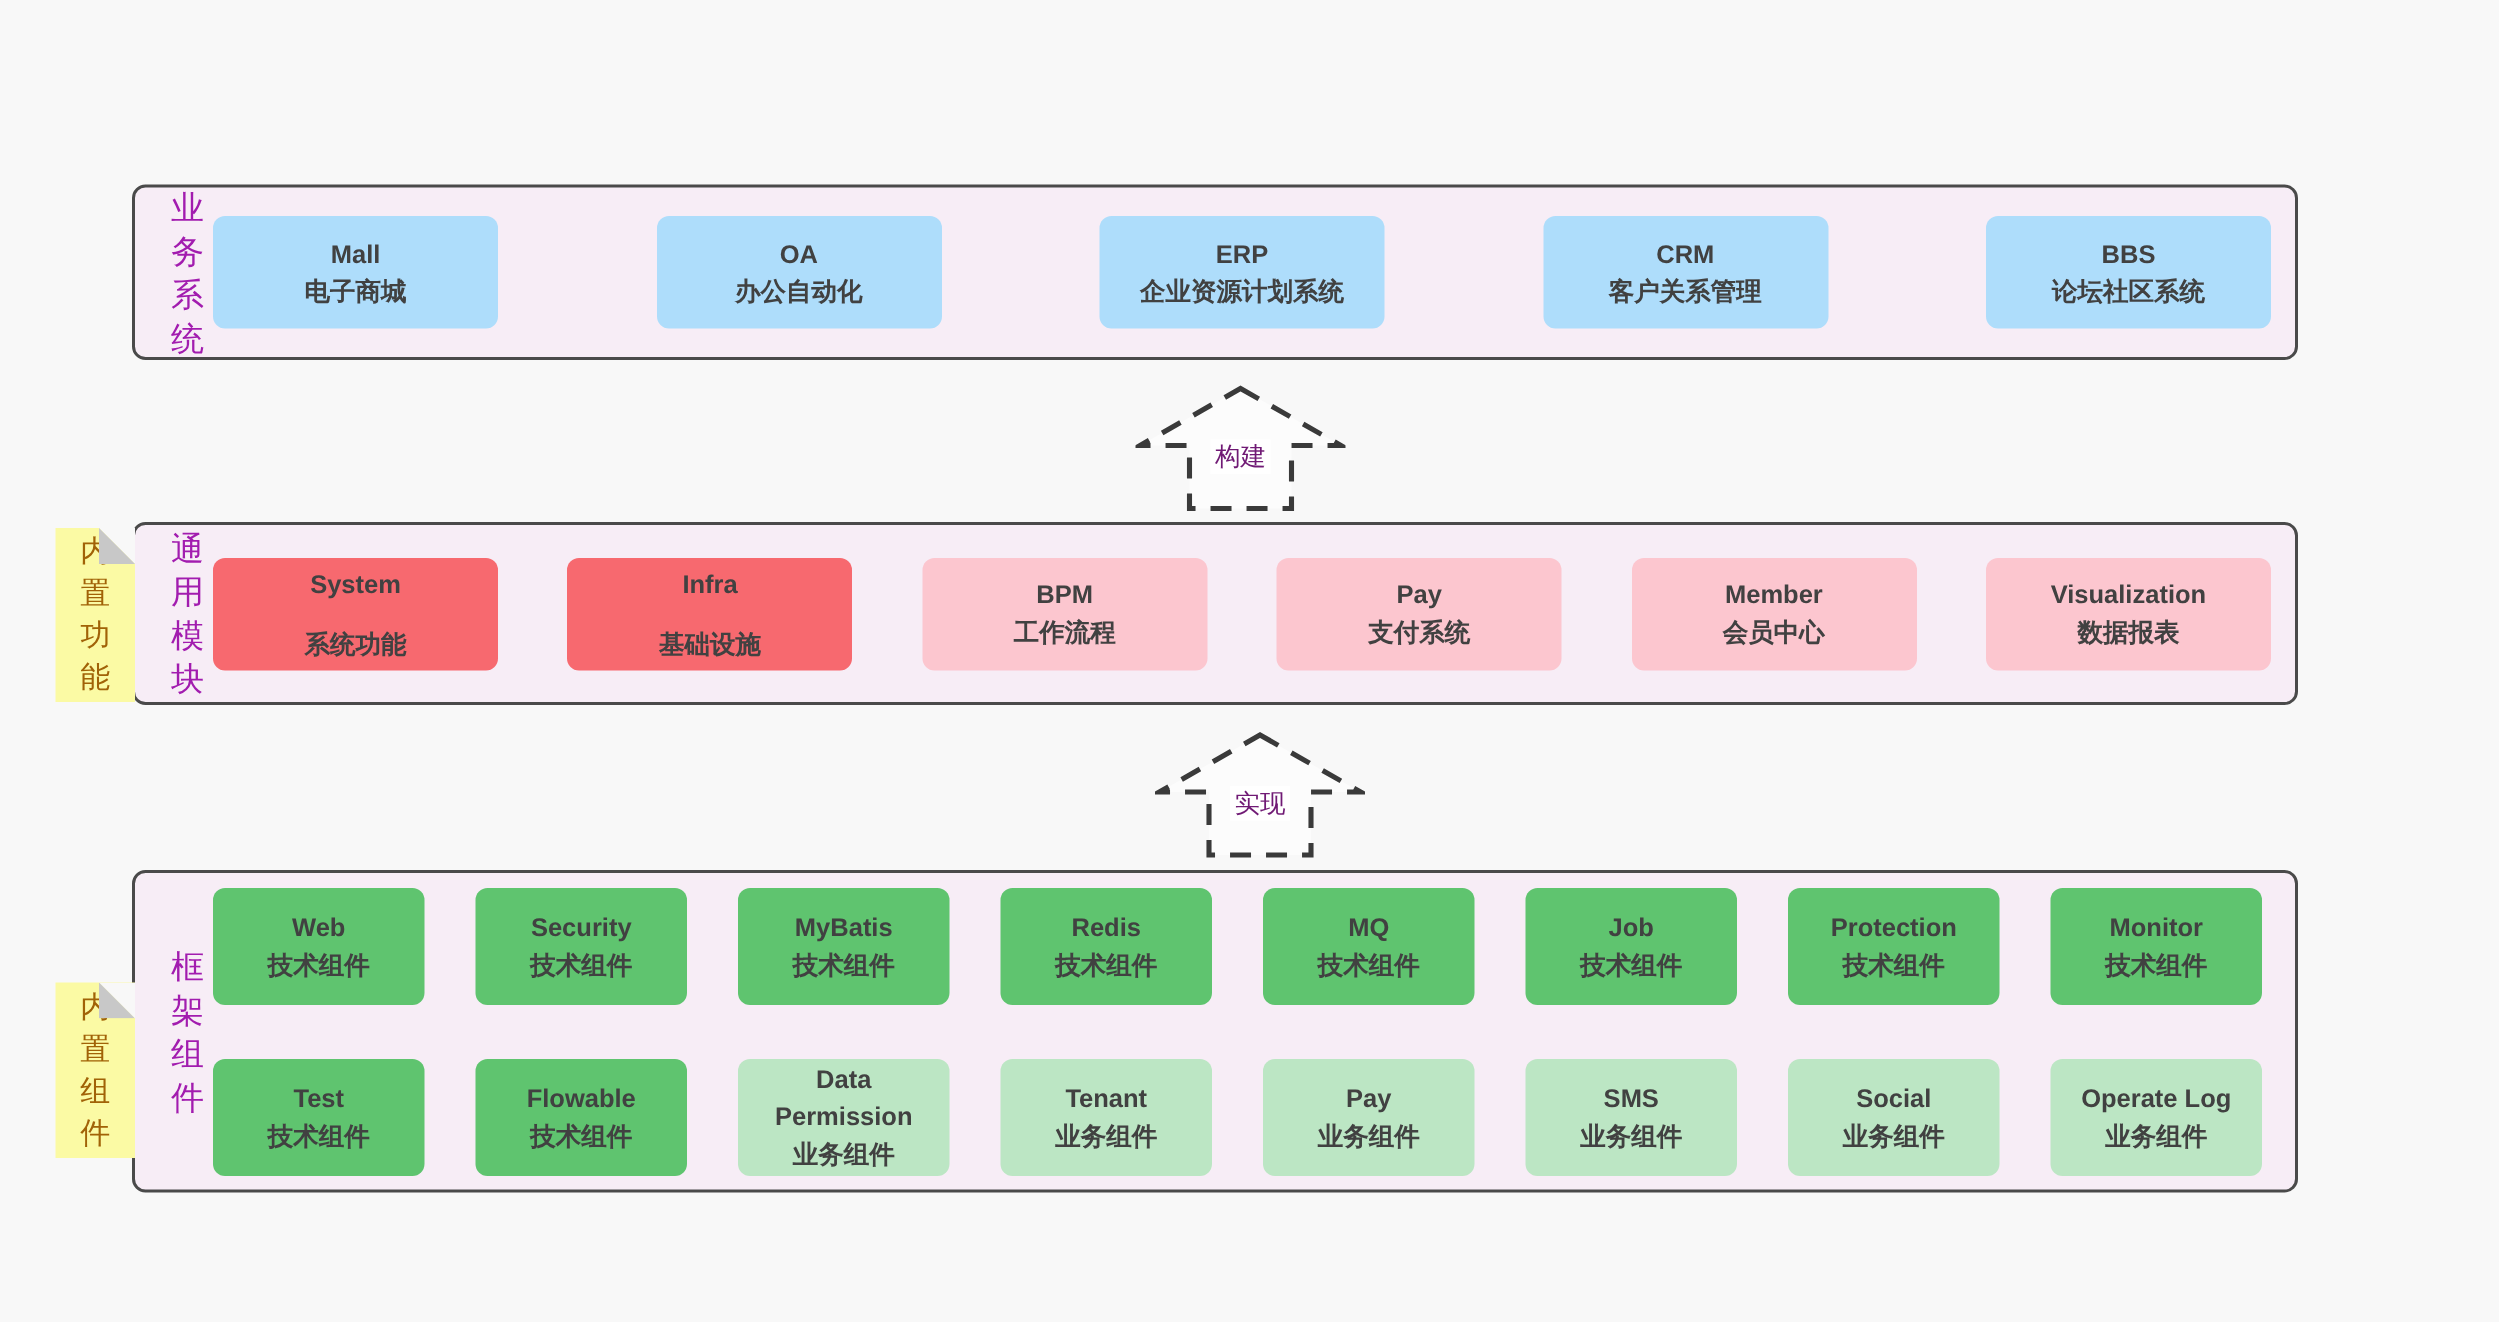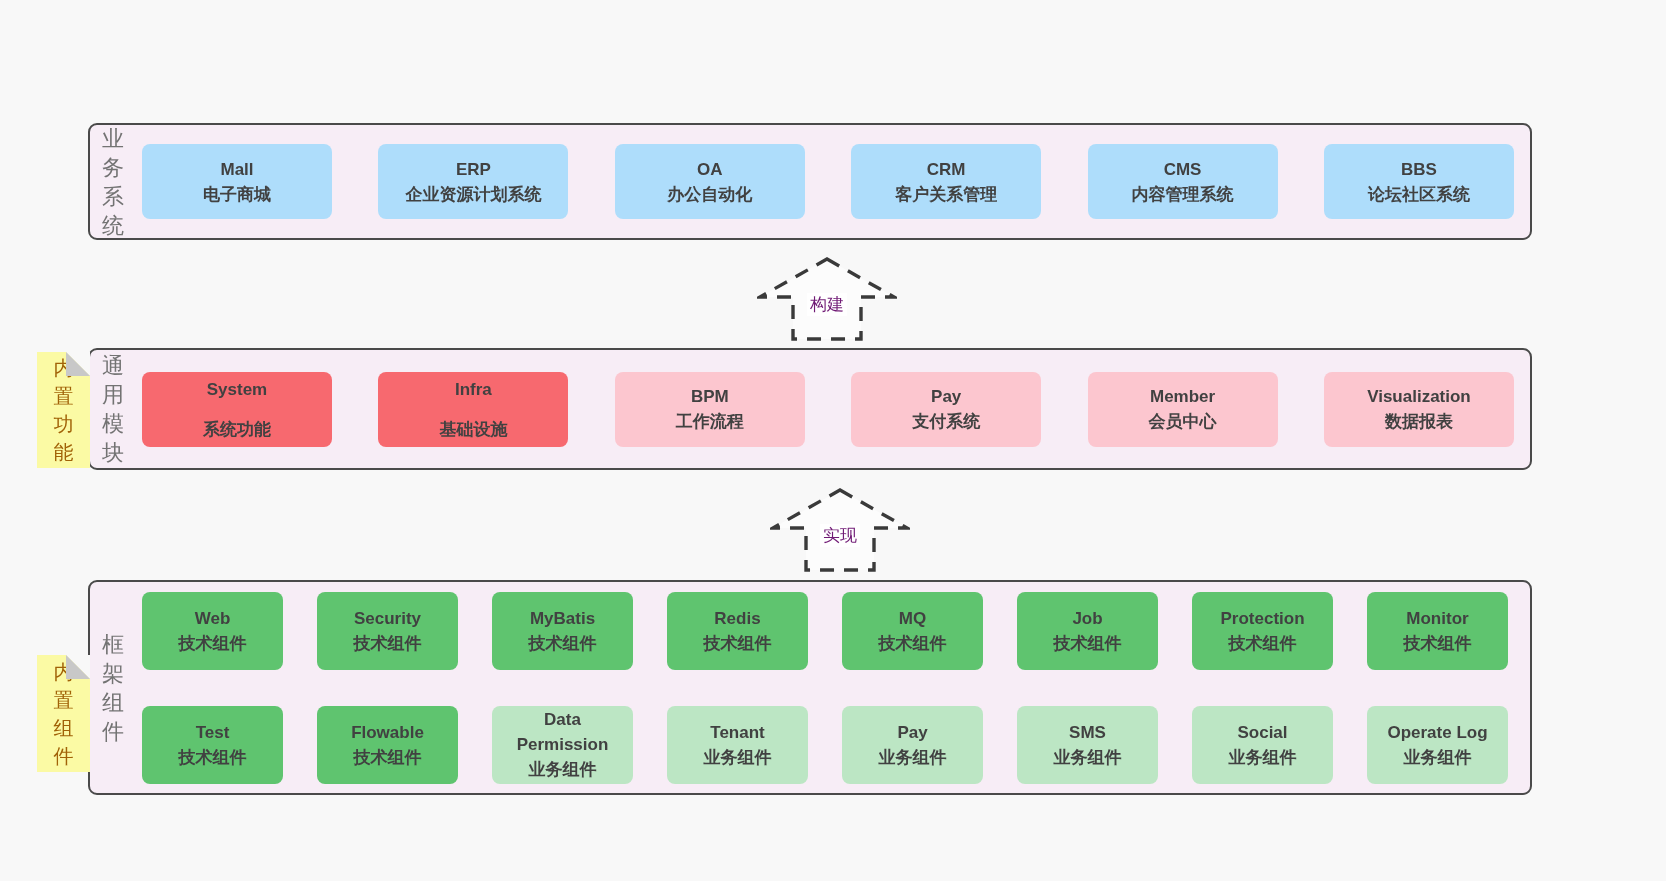--- a/index.html
+++ b/index.html
@@ -27,23 +27,23 @@
   .panel-business{left:88px;top:123px;width:1444px;height:117px;}
   .panel-modules{left:88px;top:348px;width:1444px;height:122px;}
   .panel-framework{left:88px;top:580px;width:1444px;height:215px;}
 
   .side-label{
     width:34px;
     margin-left:12px;
     align-self:center;
     font-size:22px;
     line-height:29px;
-    text-align:left;
+    text-align:right;
     word-break:break-all;
-    color:#737373;
+    color:#a21caf;
   }
   .panel-content{
     flex:1;
     display:flex;
     flex-direction:column;
     justify-content:center;
   }
   .box-row{
     display:flex;
     justify-content:space-between;
@@ -124,34 +124,30 @@
 
   <section class="panel panel-business">
     <div class="side-label">业务系统</div>
     <div class="panel-content">
       <div class="box-row">
           <div class="box v-blue">
             <div>Mall</div>
             <div>电子商城</div>
           </div>
           <div class="box v-blue">
+            <div>OA</div>
+            <div>办公自动化</div>
+          </div>
+          <div class="box v-blue">
             <div>ERP</div>
             <div>企业资源计划系统</div>
           </div>
           <div class="box v-blue">
-            <div>OA</div>
-            <div>办公自动化</div>
-          </div>
-          <div class="box v-blue">
             <div>CRM</div>
             <div>客户关系管理</div>
-          </div>
-          <div class="box v-blue">
-            <div>CMS</div>
-            <div>内容管理系统</div>
           </div>
           <div class="box v-blue">
             <div>BBS</div>
             <div>论坛社区系统</div>
           </div>
         </div>
     </div>
   </section>
 
   <div class="arrow arrow-build">

